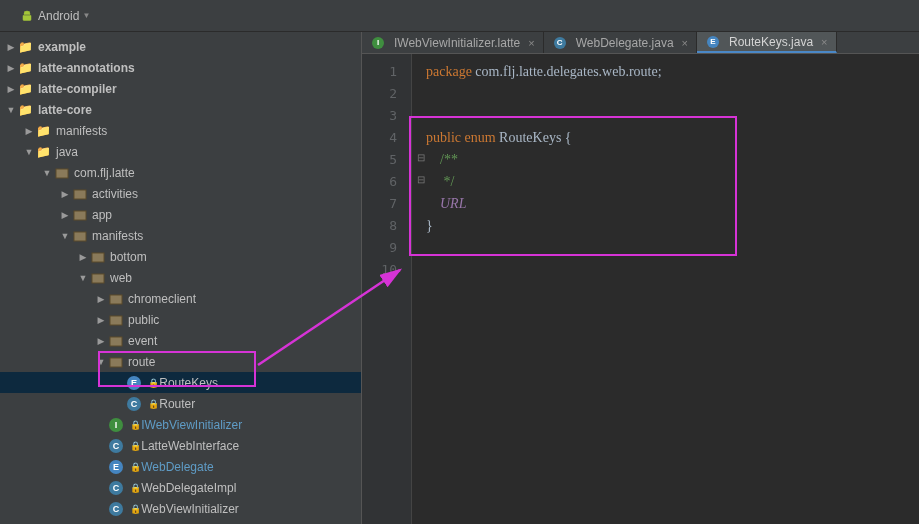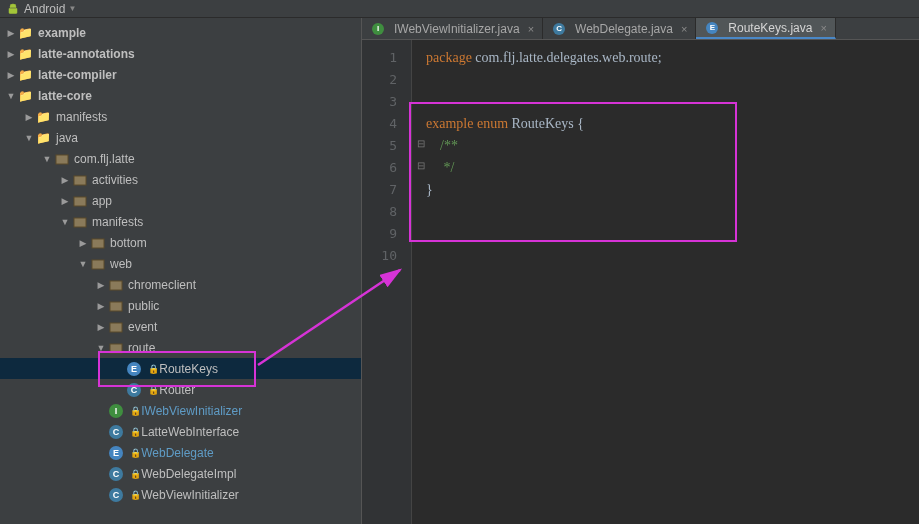--- a/index.html
+++ b/index.html
@@ -5,25 +5,25 @@
 * { margin: 0; padding: 0; box-sizing: border-box; }
 body {
   width: 919px; height: 524px;
   background: #2b2b2b;
   font-family: "Segoe UI", Arial, sans-serif;
   font-size: 12px;
   color: #bbbbbb;
   overflow: hidden;
 }
 .toolbar {
-  height: 18px;
+  height: 32px;
   background: #3c3f41;
   border-bottom: 1px solid #2b2b2b;
   display: flex; align-items: center;
-  padding-left: 6px;
+  padding-left: 20px;
 }
 .android-ico {
   width: 14px; height: 14px;
   display: inline-flex; align-items: center; justify-content: center;
   margin-right: 4px;
 }
 .dropdown {
   color: #bfbfbf; font-size: 12px;
   display: inline-flex; align-items: center;
 }
@@ -362,21 +362,21 @@
       </div>
     </div>
   </div>
 
   <div class="editor">
     <div class="tabs">
       <div class="tab">
         <span class="ico">
             <span class="circ i" style="width:12px;height:12px;font-size:8px">I</span>
           </span>
-        <span>IWebViewInitializer.java</span>
+        <span>IWebViewInitializer.latte</span>
         <span class="x">×</span>
       </div>
       <div class="tab">
         <span class="ico">
             <span class="circ c" style="width:12px;height:12px;font-size:8px">C</span>
           </span>
         <span>WebDelegate.java</span>
         <span class="x">×</span>
       </div>
       <div class="tab active">
@@ -397,23 +397,24 @@
         <div>6</div>
         <div>7</div>
         <div>8</div>
         <div>9</div>
         <div>10</div>
       </div>
       <div class="code">
         <div class="line"><span class="kw">package </span><span class="ident">com.flj.latte.delegates.web.route;</span></div>
         <div class="line"></div>
         <div class="line"></div>
-        <div class="line"><span class="kw">example enum </span><span class="ident">RouteKeys {</span></div>
+        <div class="line"><span class="kw">public enum </span><span class="ident">RouteKeys {</span></div>
         <div class="line" style="position:relative"><span class="fold-mark">⊟</span>&nbsp;&nbsp;&nbsp;&nbsp;<span class="comment">/**</span></div>
         <div class="line" style="position:relative"><span class="fold-mark">⊟</span>&nbsp;&nbsp;&nbsp;&nbsp;<span class="comment"> */</span></div>
+        <div class="line">&nbsp;&nbsp;&nbsp;&nbsp;<span class="field-it">URL</span></div>
         <div class="line"><span class="ident">}</span></div>
         <div class="hl-code" style="left:-3px; top:62px; width:328px; height:140px;"></div>
       </div>
     </div>
   </div>
 </div>
 
 <div class="hl-box" style="left:98px; top:351px; width:158px; height:36px;"></div>
 
 <svg class="arrow-annot">

